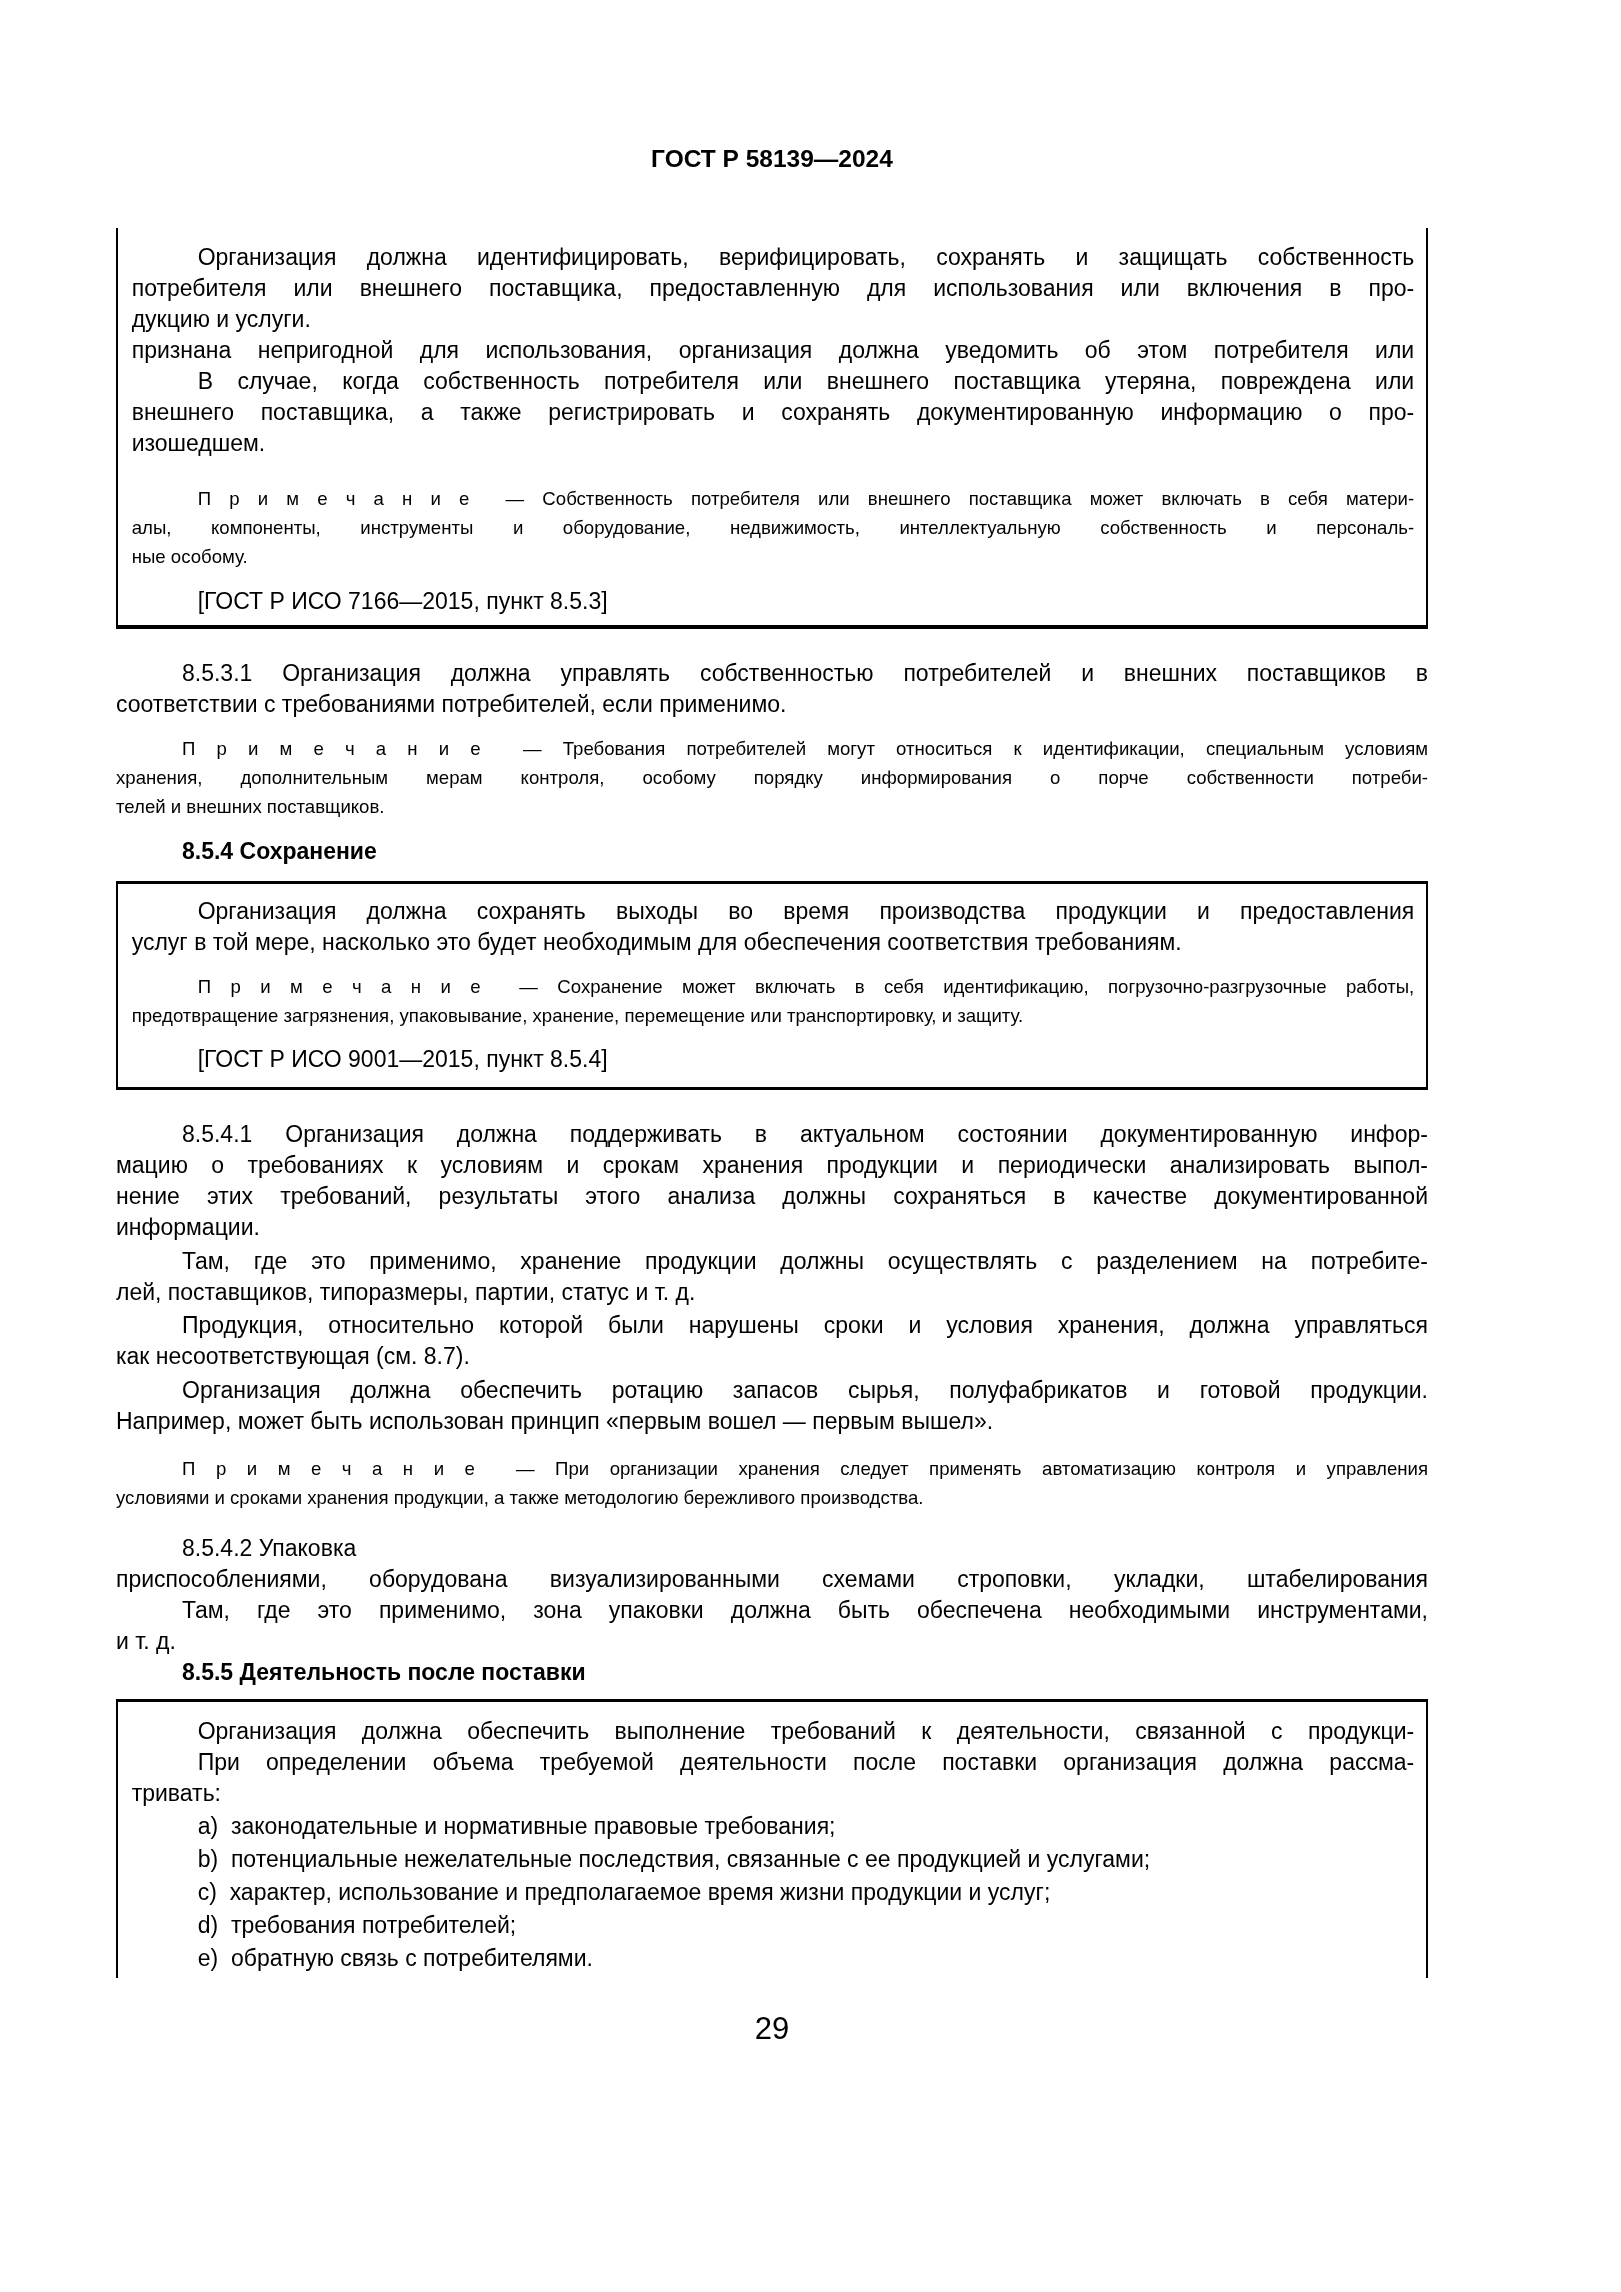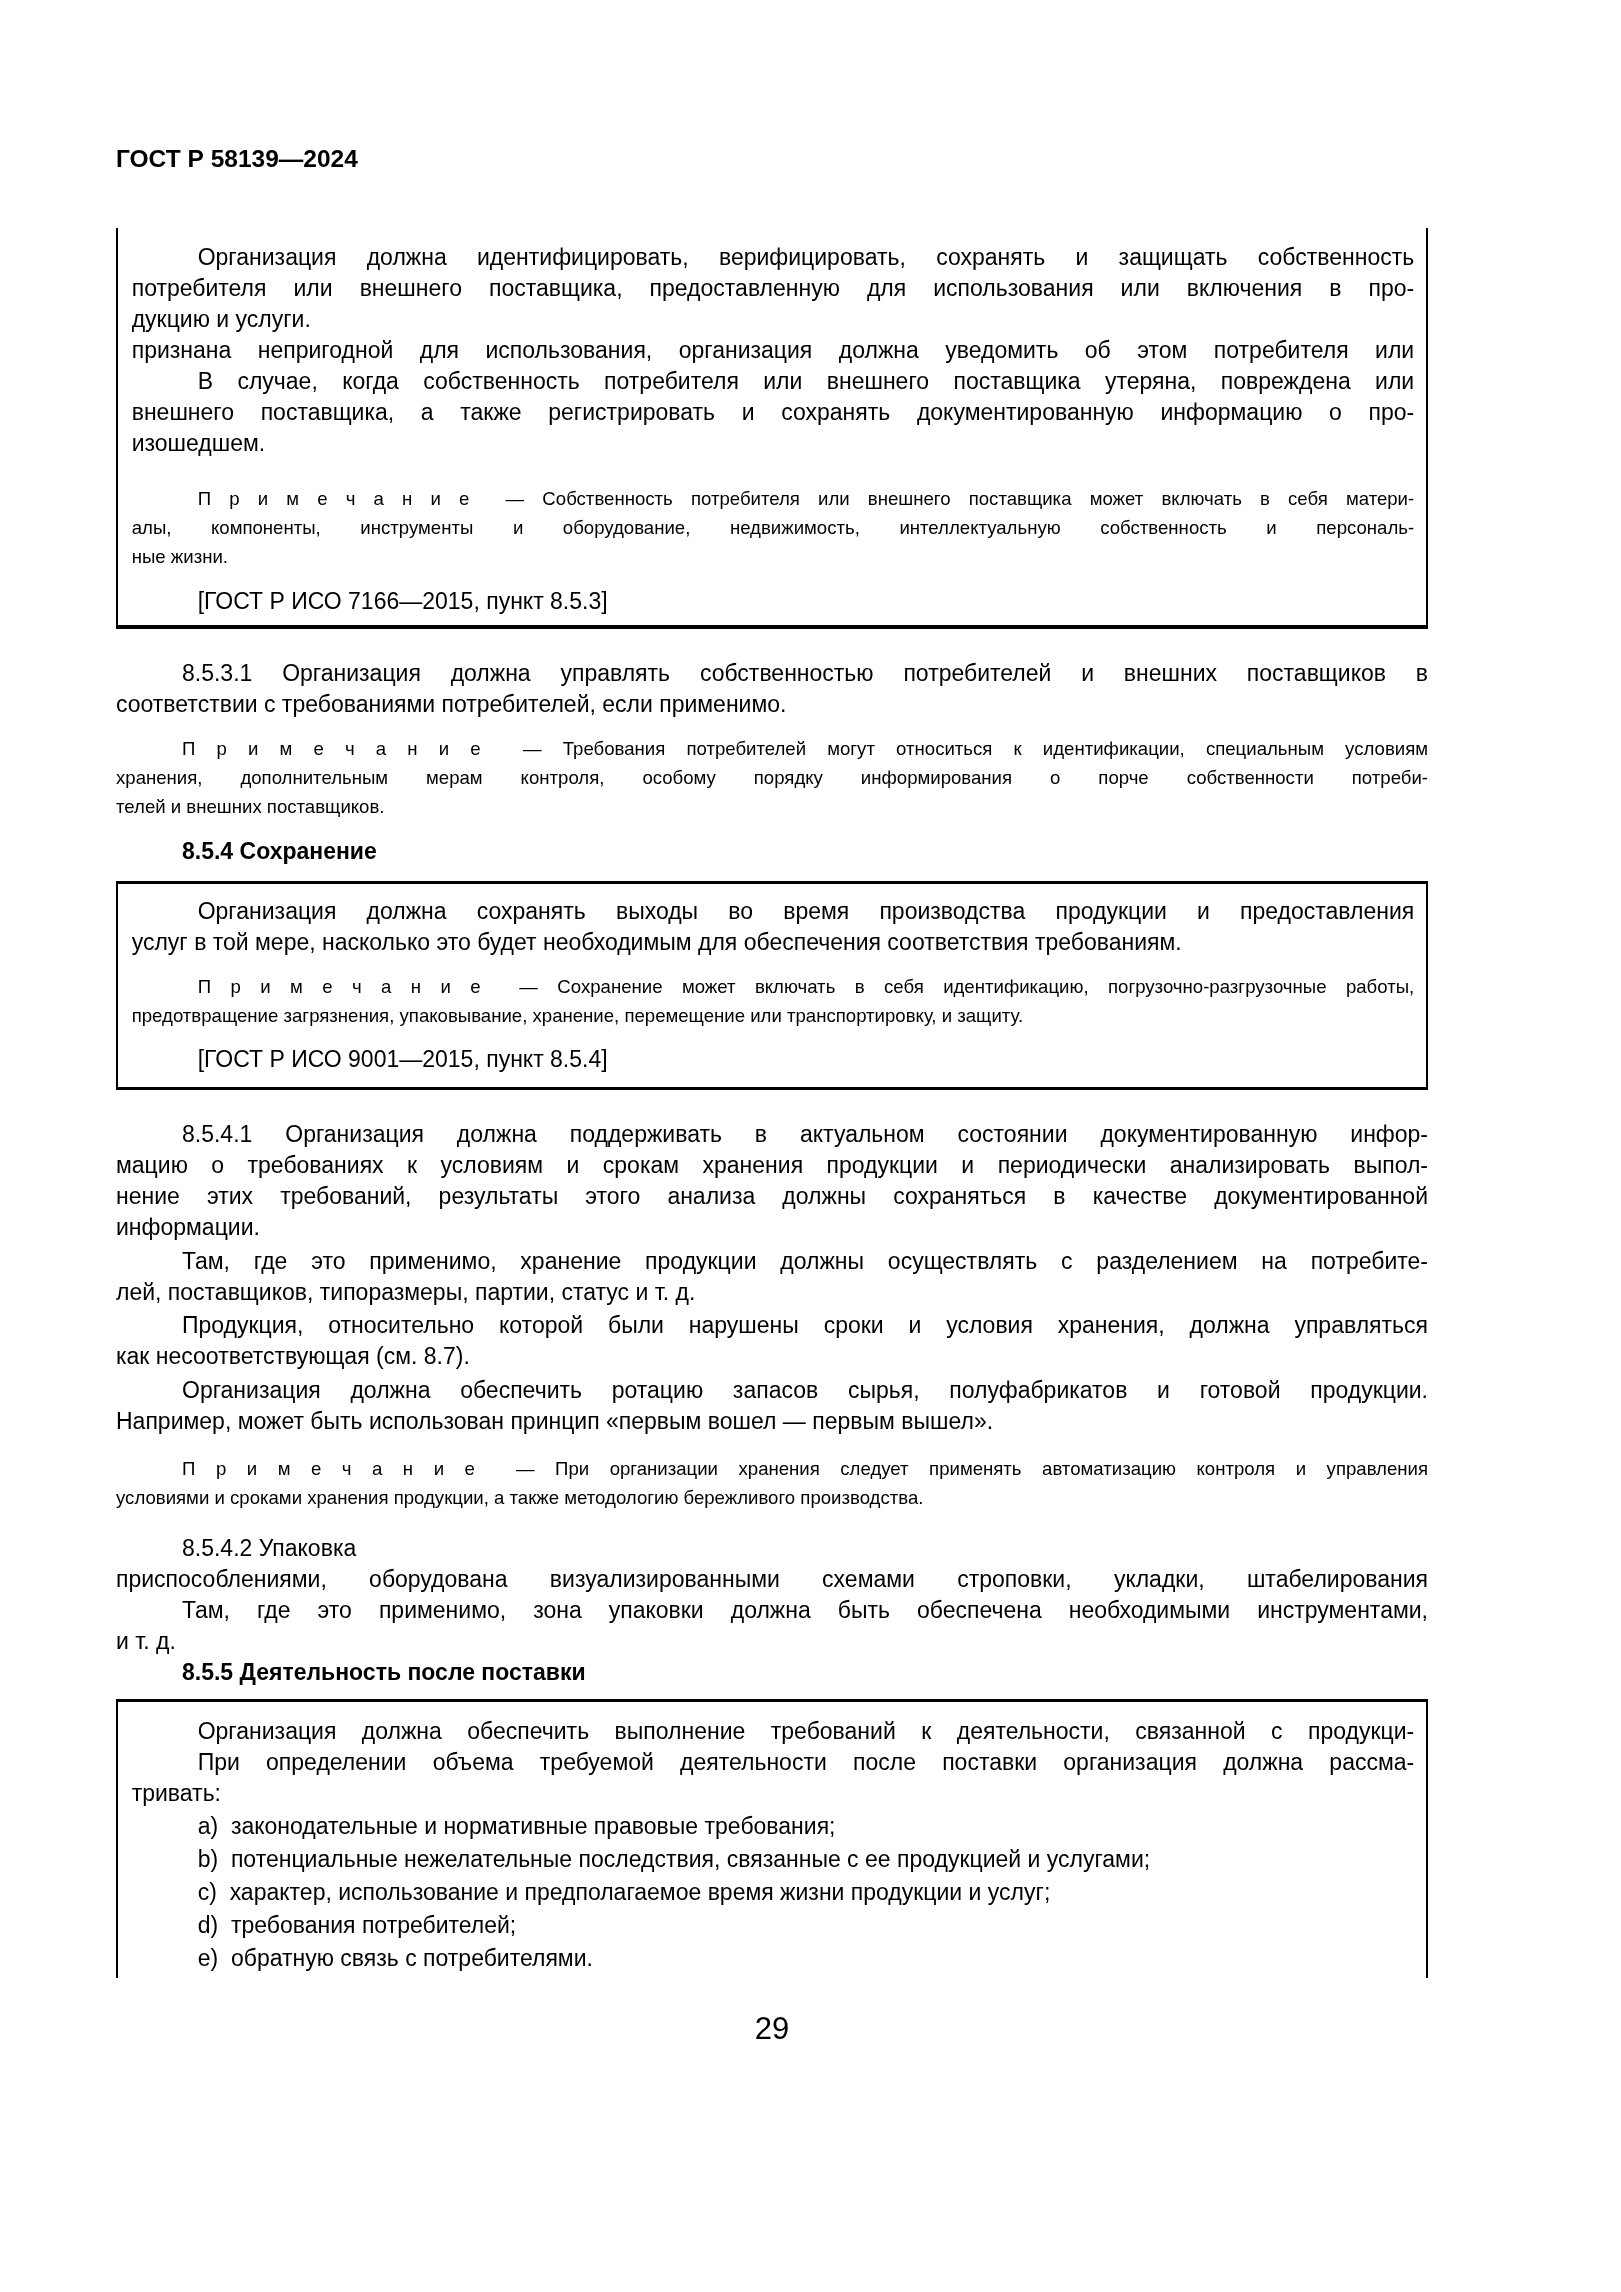--- a/index.html
+++ b/index.html
@@ -18,21 +18,21 @@
     left: 116px;
     top: 0;
     width: 1312px;
   }
   .doc-header {
     margin-top: 141px;
     height: 35px;
     line-height: 35px;
     font-size: 24.5px;
     font-weight: bold;
-    text-align: left;
+    text-align: center;
   }
   
   .para { font-size: 23px; line-height: 31px; }
   .note { font-size: 18.6px;  line-height: 29px; }
   .line { text-align: justify; text-align-last: justify; }
   .line.last  { text-align-last: left; }
   .line.first { text-indent: 66px; }
   .single-line {
     font-size: 23px; line-height: 31px;
     text-indent: 66px;
@@ -97,21 +97,21 @@
         </div>
       <div class="para">
           <div class="line">признана непригодной для использования, организация должна уведомить об этом потребителя или</div>
           <div class="line first">В случае, когда собственность потребителя или внешнего поставщика утеряна, повреждена или</div>
           <div class="line">внешнего поставщика, а также регистрировать и сохранять документированную информацию о про-</div>
           <div class="line last">изошедшем.</div>
         </div>
       <div class="note m-note1">
           <div class="line first">П р и м е ч а н и е&nbsp; — Собственность потребителя или внешнего поставщика может включать в себя матери-</div>
           <div class="line">алы, компоненты, инструменты и оборудование, недвижимость, интеллектуальную собственность и персональ-</div>
-          <div class="line last">ные жизни.</div>
+          <div class="line last">ные особому.</div>
         </div>
       <div class="single-line m-cite1">[ГОСТ Р ИСО 7166—2015, пункт 8.5.3]</div>
     </div>
 
     <div class="para m-p8531">
         <div class="line first">8.5.3.1 Организация должна управлять собственностью потребителей и внешних поставщиков в</div>
         <div class="line last">соответствии с требованиями потребителей, если применимо.</div>
       </div>
     <div class="note m-note2">
         <div class="line first">П р и м е ч а н и е&nbsp; — Требования потребителей могут относиться к идентификации, специальным условиям</div>

